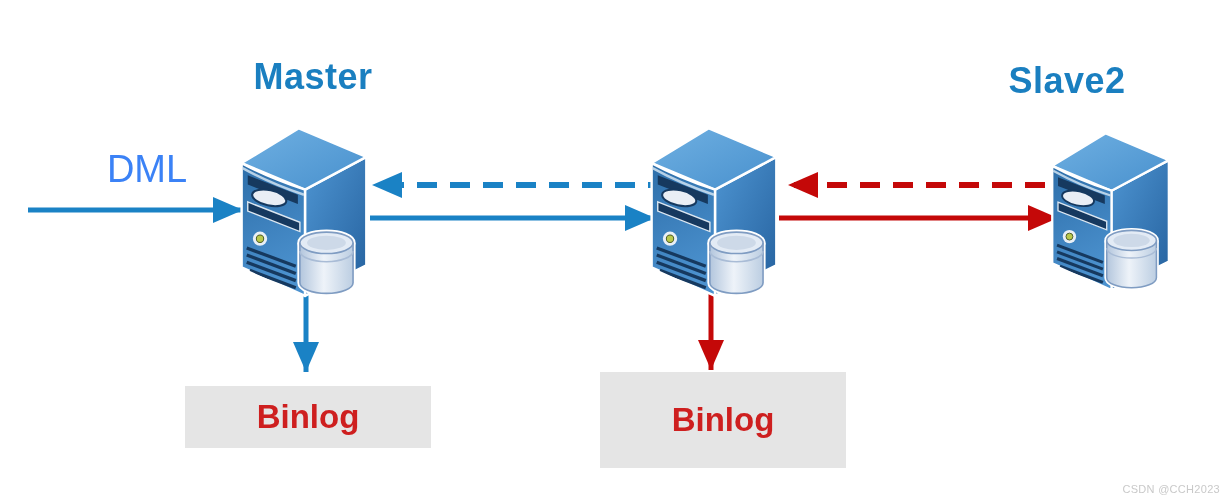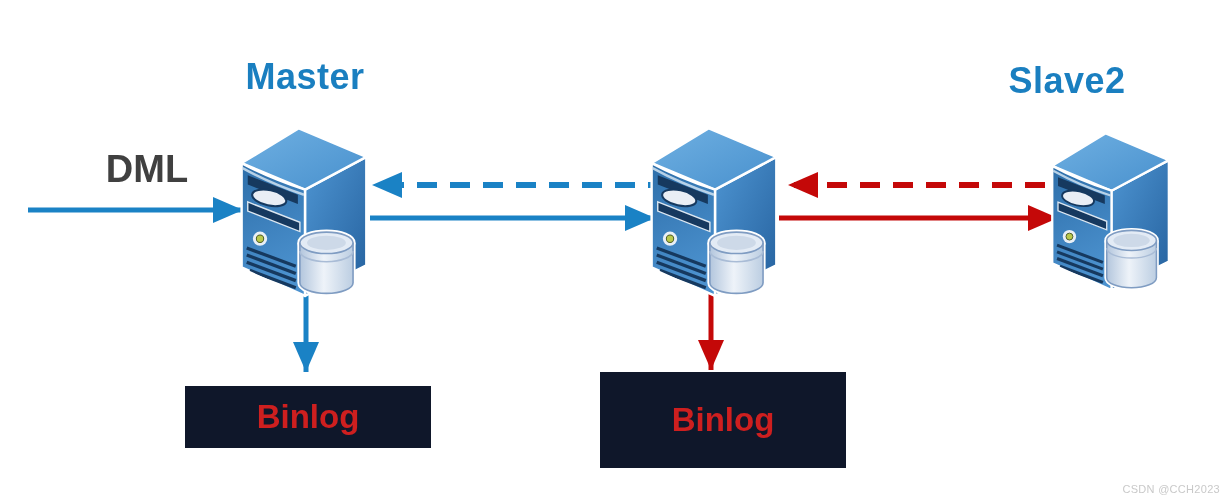--- a/index.html
+++ b/index.html
@@ -14,34 +14,34 @@
   .node-label{
     position:absolute;
     width:180px;
     text-align:center;
     font-size:36px;
     font-weight:bold;
     color:#1a7fc0;
     letter-spacing:0.5px;
     user-select:none;
   }
-  .label-master{left:215px;top:56px;}
+  .label-master{left:223px;top:56px;}
   .label-slave1{left:625px;top:60px;}
   .label-slave2{left:977px;top:60px;}
   .label-dml{
     position:absolute;left:92px;top:148px;width:110px;
-    text-align:center;font-size:38px;font-weight:bold;color:#404040;
+    text-align:center;font-size:38px;font-weight:normal;color:#3b82f6;
   }
   .server-icon{position:absolute;}
   .server-master{left:237px;top:114px;width:136px;height:184px;}
   .server-slave1{left:647px;top:114px;width:136px;height:184px;}
   .server-slave2{left:1048px;top:120px;width:127px;height:172px;}
   .logbox{
     position:absolute;
-    background:#0f172a;
+    background:#e5e5e5;
     color:#ce1f1f;
     font-weight:bold;
     display:flex;
     flex-direction:column;
     align-items:center;
     justify-content:center;
     font-size:33px;
     line-height:1.22;
   }
   .box-binlog{left:185px;top:386px;width:246px;height:62px;}

